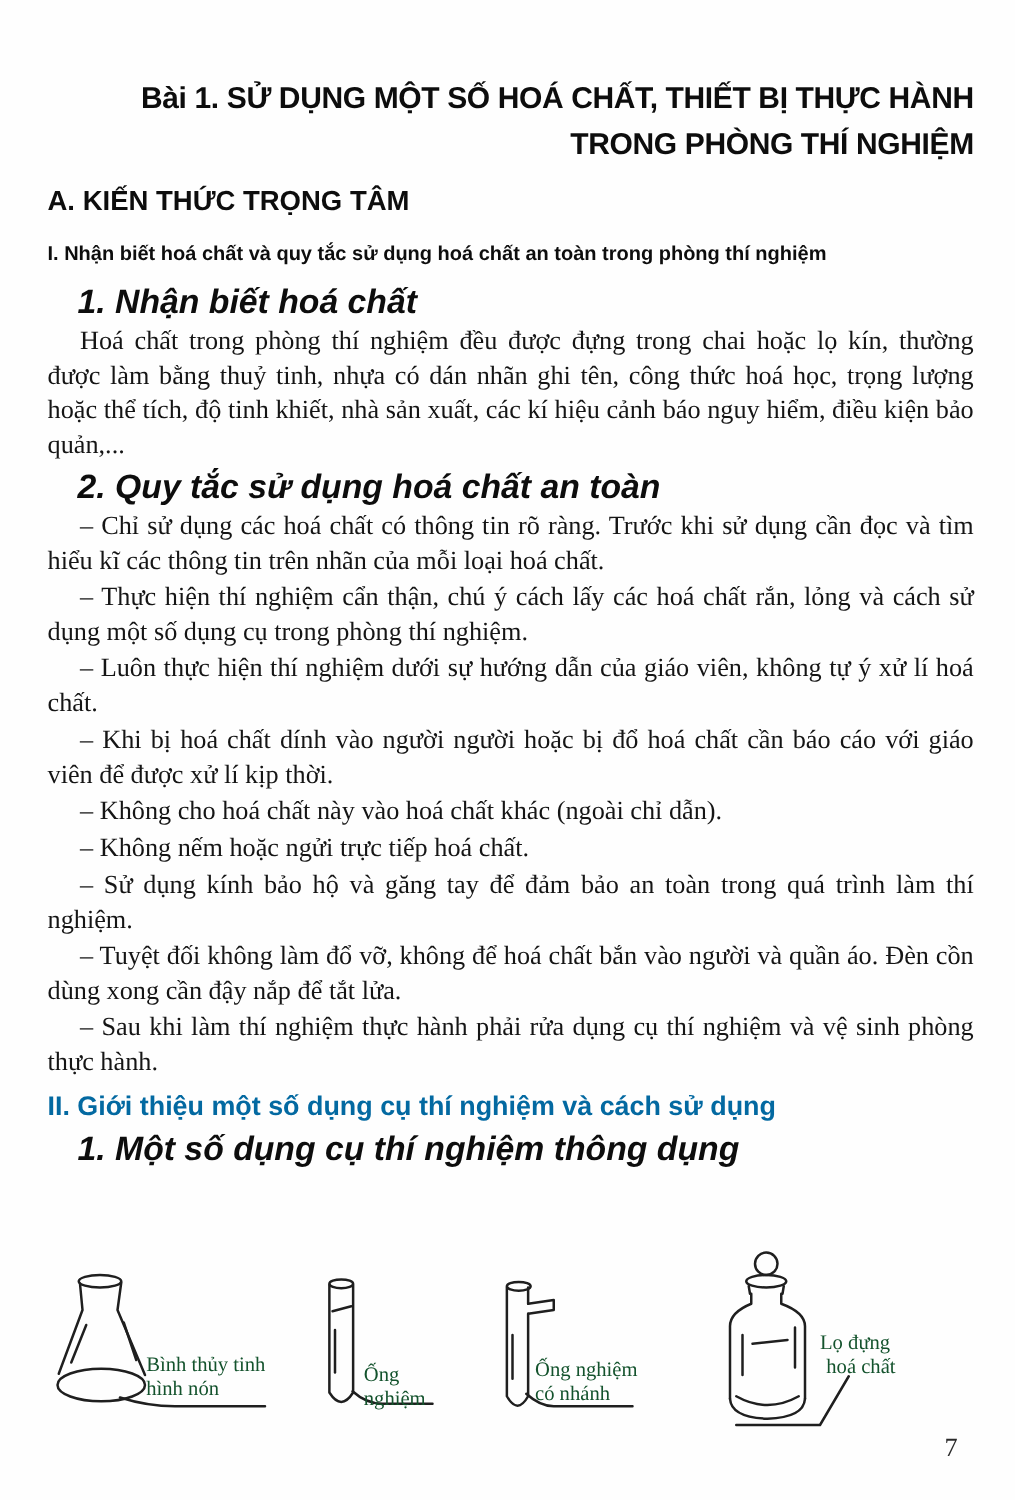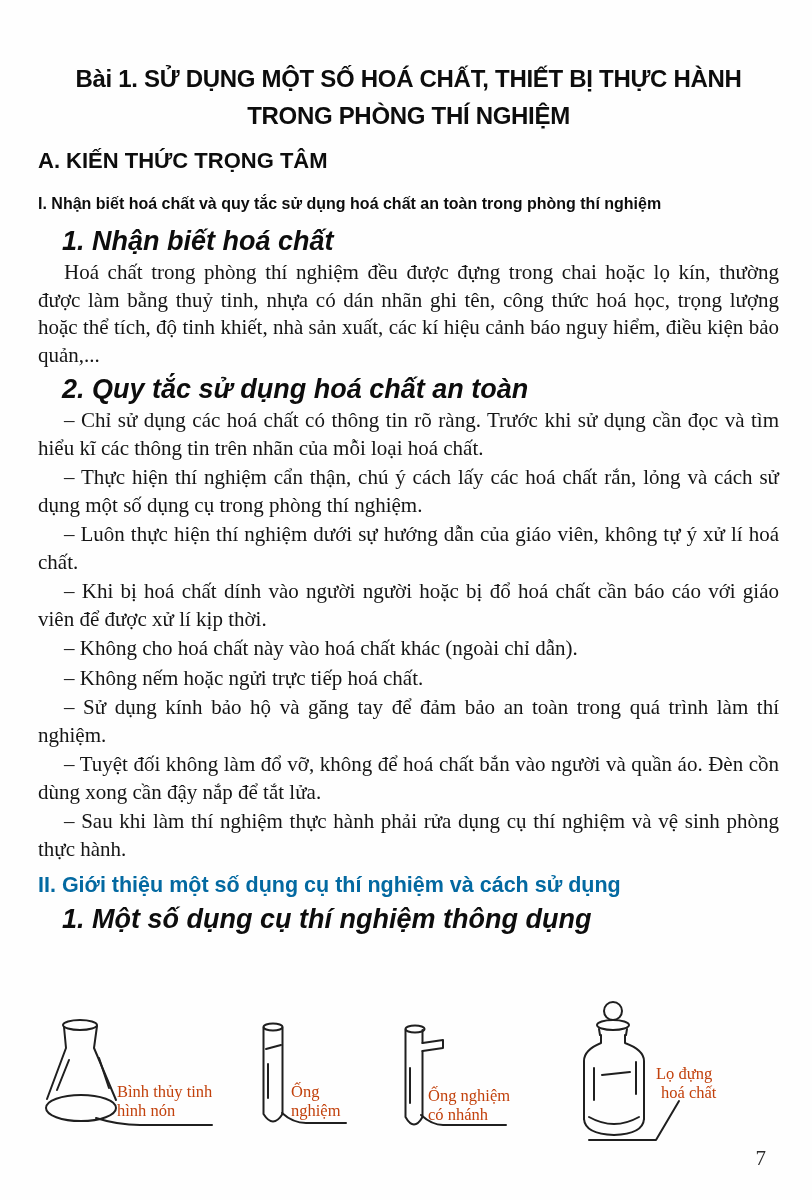--- a/index.html
+++ b/index.html
@@ -8,21 +8,21 @@
     background: #fefefe;
     font-family: "Liberation Serif", serif;
     color: #151515;
   }
   .page { position: absolute; inset: 0; }
   .content { position: absolute; left: 38px; top: 0; width: 741px; }
 
   .title {
     font-family: "Liberation Sans", sans-serif;
     font-weight: bold; font-size: 24px; line-height: 37px;
-    letter-spacing: -0.3px; text-align: center;
+    letter-spacing: -0.3px; text-align: right;
     margin: 60px 0 0 0; color: #0d0d0d;
   }
   .h-a {
     font-family: "Liberation Sans", sans-serif;
     font-weight: bold; font-size: 22px; line-height: 27px;
     margin-top: 13px; color: #0d0d0d;
   }
   .h-roman {
     font-family: "Liberation Sans", sans-serif;
     font-weight: bold; font-size: 16px; line-height: 35px;
@@ -45,21 +45,21 @@
     margin-top: 9px; color: #0369a1;
   }
   .figures {
     position: absolute; left: 0; top: 998px; width: 812px; height: 200px;
   }
   .figs-svg path, .figs-svg ellipse, .figs-svg circle {
     stroke: #1f1f1f; fill: none; stroke-width: 2;
     stroke-linecap: round; stroke-linejoin: round;
   }
   .fig-label {
-    position: absolute; font-size: 16.5px; line-height: 19px; color: #c2410c;
+    position: absolute; font-size: 16.5px; line-height: 19px; color: #14532d;
     white-space: nowrap;
   }
   .page-num {
     position: absolute; right: 46px; top: 1146px;
     font-size: 21px; color: #2a2a2a;
   }
 </style>
 </head>
 <body>
 
@@ -133,21 +133,21 @@
         <path d="M594 70 L594 102 M636 64 L636 96"></path>
         <path d="M602 77 L630 74"></path>
         <path d="M589 142 L656 142 L679 103"></path>
       </g>
     </svg>
 
     <div class="fig-label" style="left:117px; top:84px;">
       <div>Bình thủy tinh</div>
       <div>hình nón</div>
     </div>
-    <div class="fig-label" style="left:291px; top:84px;font-family:Liberation Serif, serif;">
+    <div class="fig-label" style="left:291px; top:92px;font-family:Liberation Serif, serif;">
       <div>Ống</div>
       <div>nghiệm</div>
     </div>
     <div class="fig-label" style="left:428px; top:88px;">
       <div>Ống nghiệm</div>
       <div>có nhánh</div>
     </div>
     <div class="fig-label" style="left:656px; top:66px;">
       <div>Lọ đựng</div>
       <div style="padding-left:5px;">hoá chất</div>

